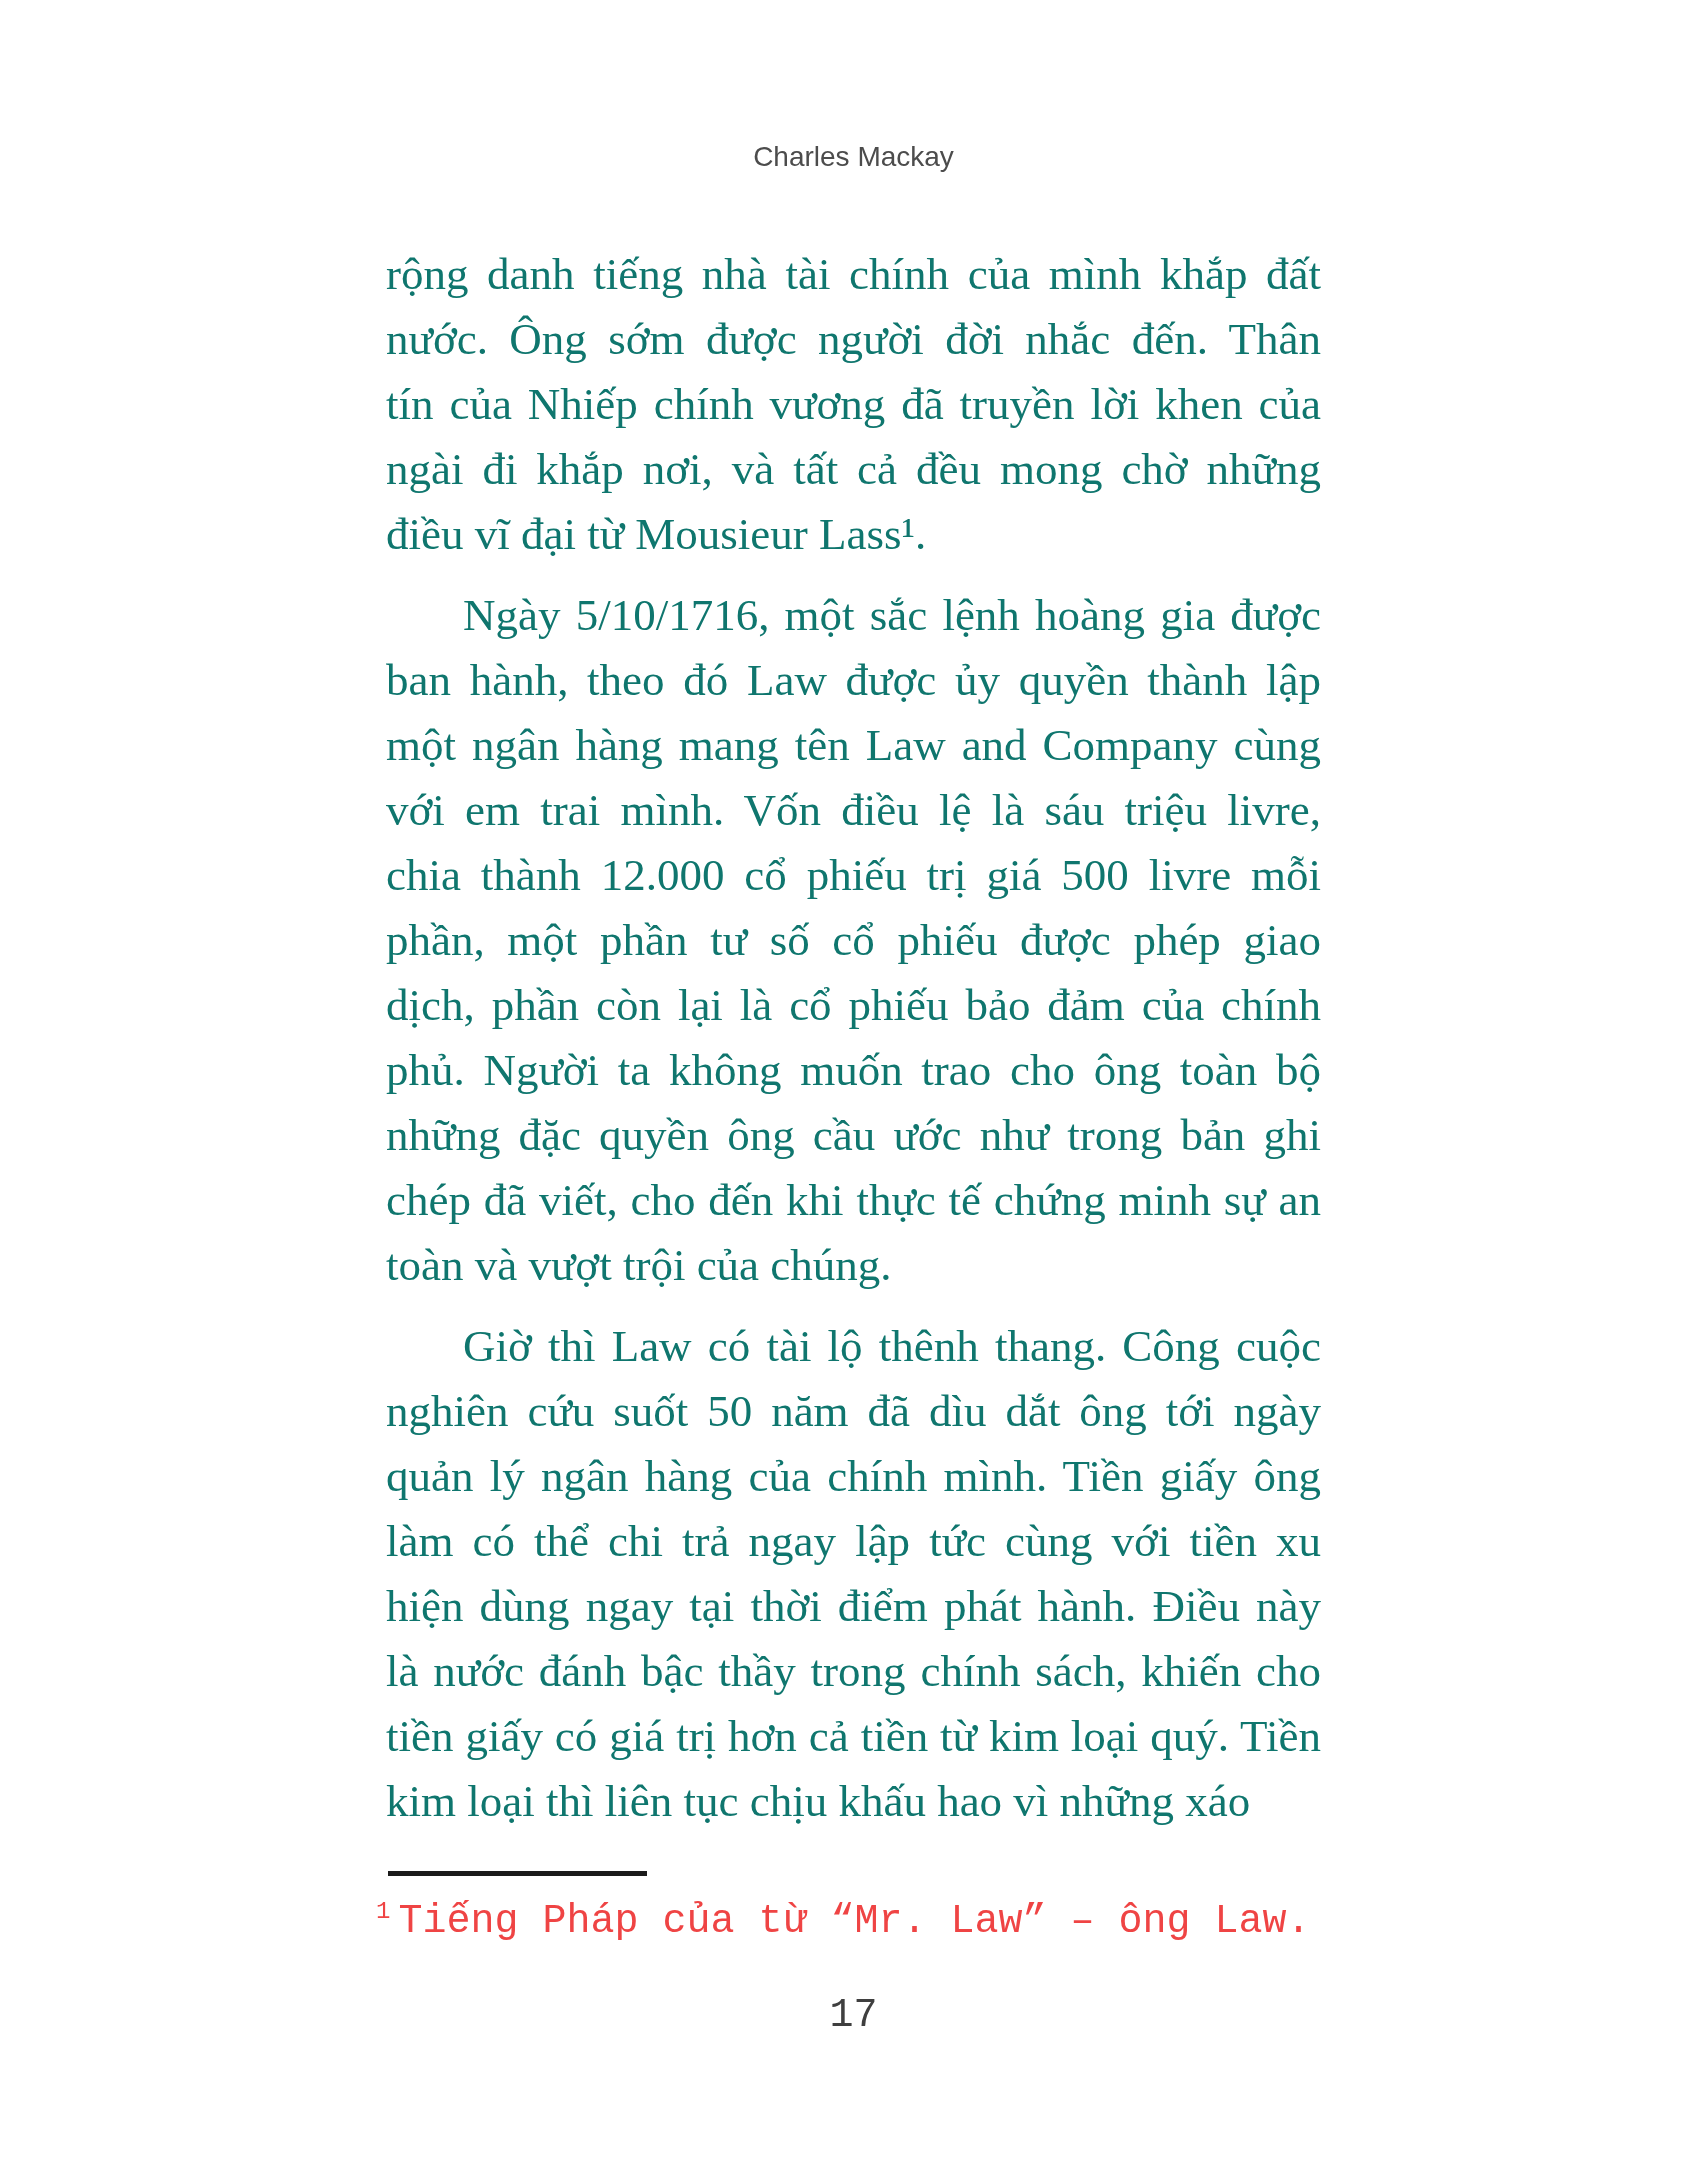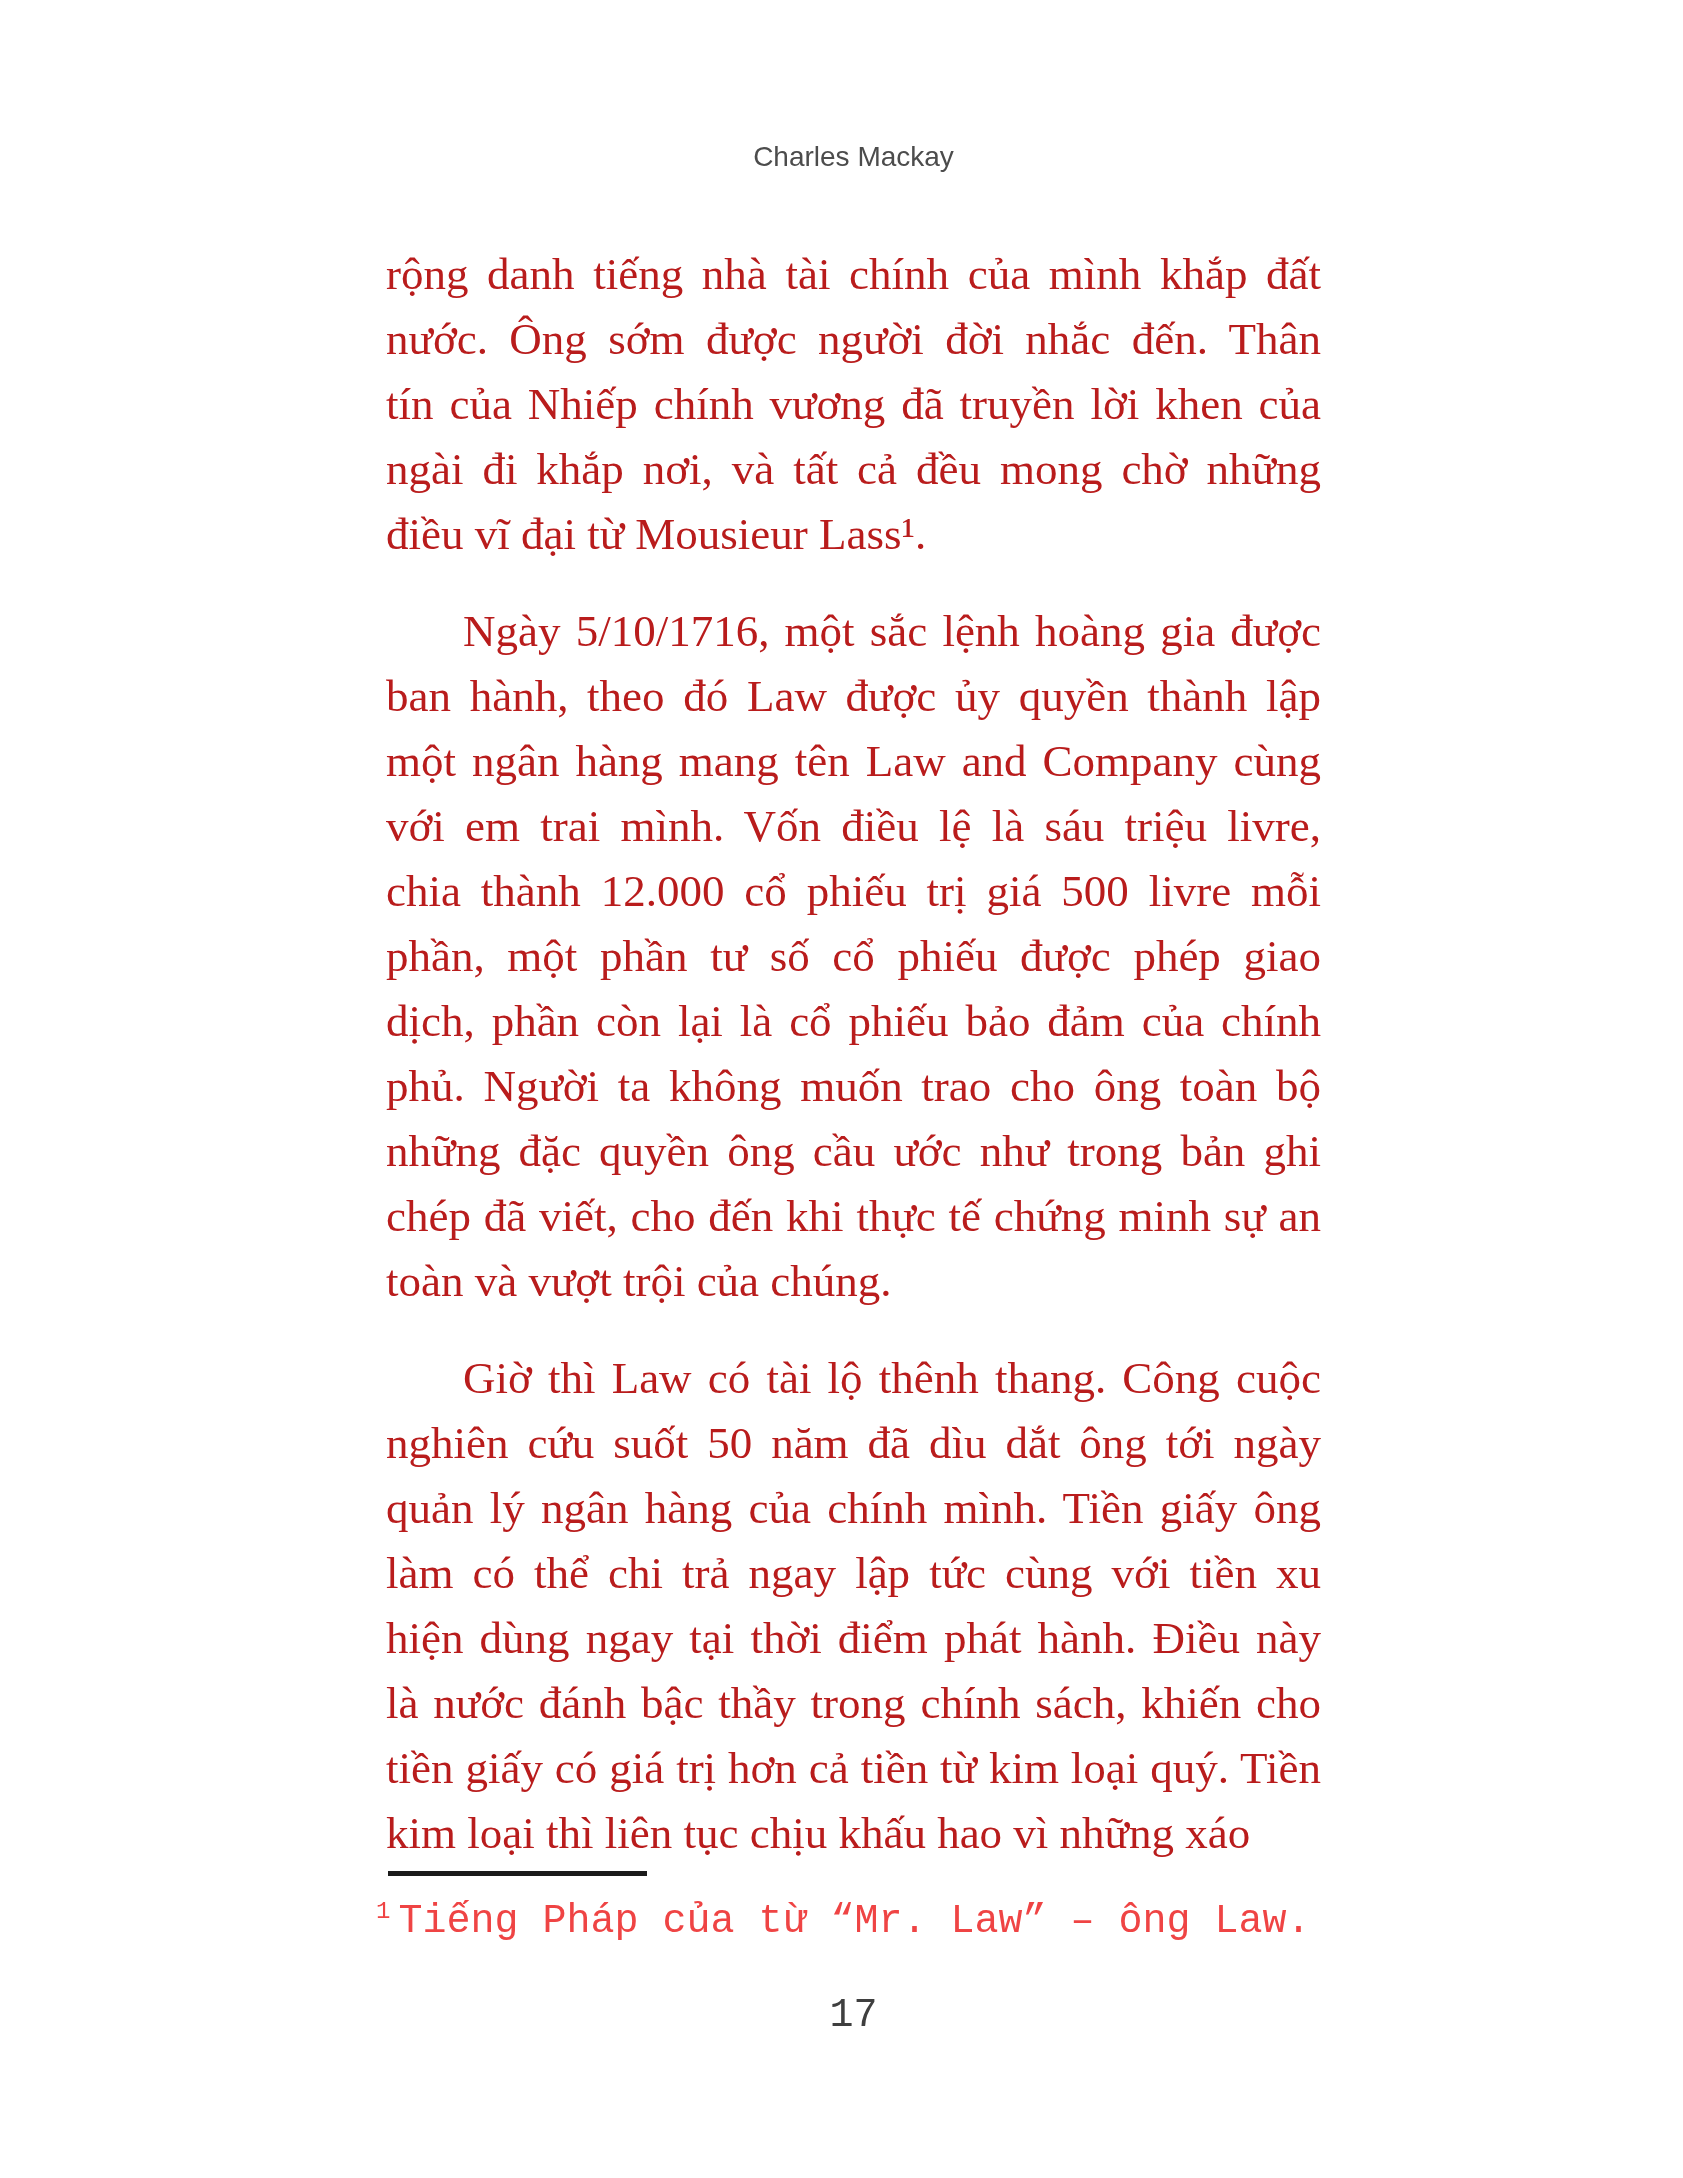--- a/index.html
+++ b/index.html
@@ -27,24 +27,24 @@
     letter-spacing: 0px;
   }
   .page-body {
     position: absolute;
     top: 242px;
     left: 386px;
     width: 935px;
     font-family: "Liberation Serif", "DejaVu Serif", serif;
     font-size: 45px;
     line-height: 65px;
-    color: #b91c1c;
+    color: #0f766e;
   }
   .para { margin: 0; }
-  .para + .para { margin-top: 32px; }
+  .para + .para { margin-top: 16px; }
   .line {
     text-align: justify;
     text-align-last: justify;
   }
   .line.para-end {
     text-align-last: left;
   }
   .line.indent-first {
     text-indent: 77px;
   }

